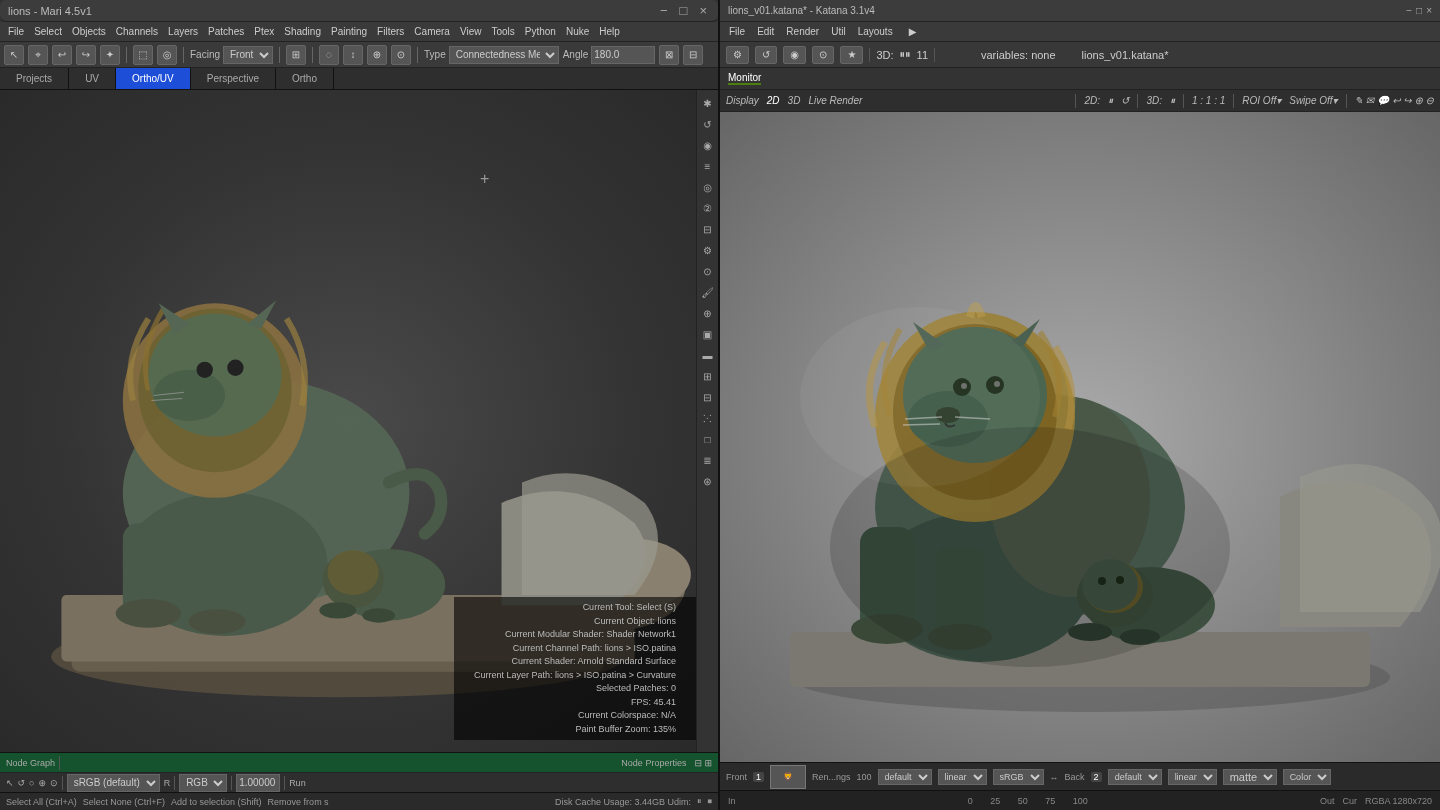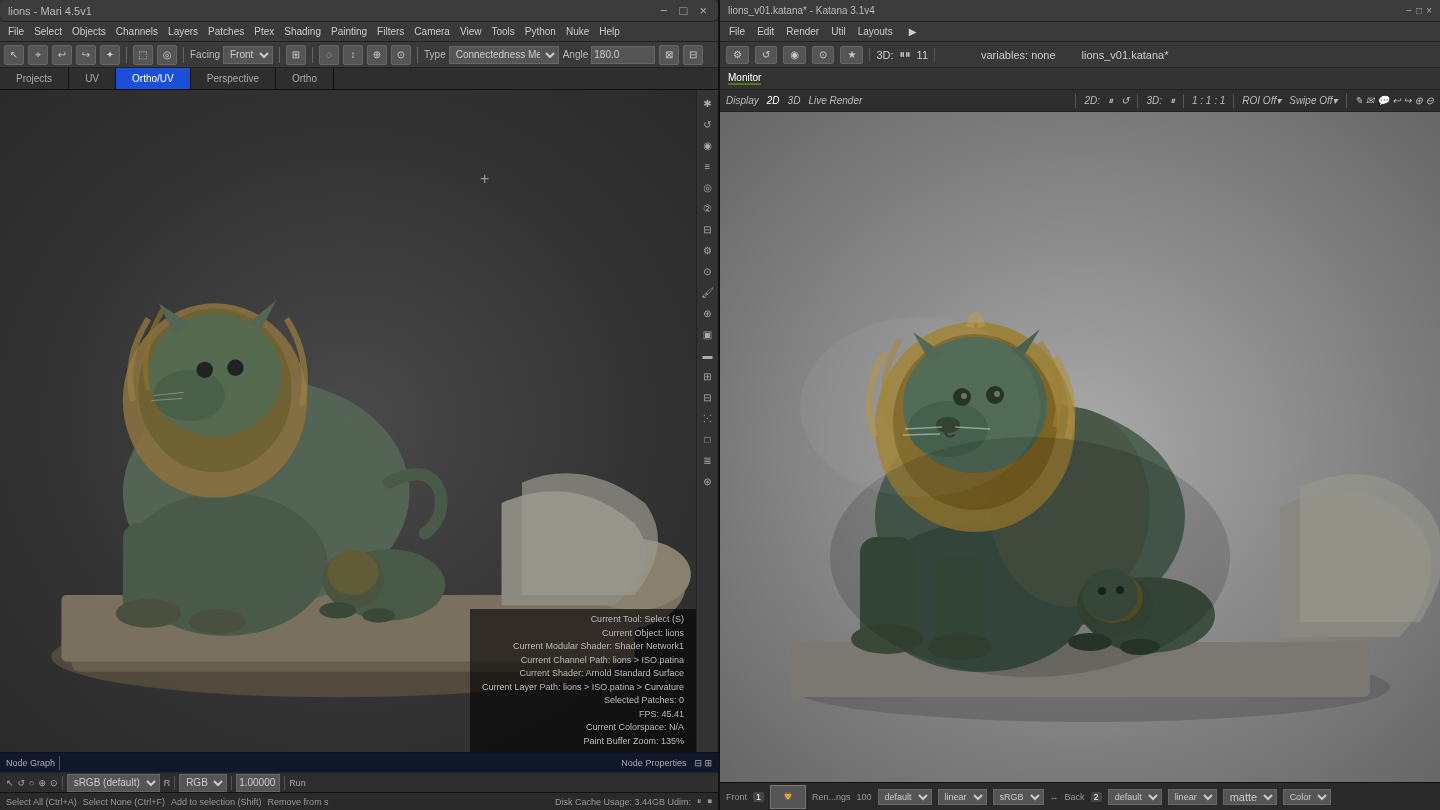--- a/index.html
+++ b/index.html
@@ -119,23 +119,23 @@
       position: absolute;
       top: 80px;
       left: 480px;
       color: #999;
       font-size: 16px;
     }
 
     
     .status-overlay {
       position: absolute;
-      bottom: 0;
+      bottom: 12px;
       right: 0;
-      padding: 4px 12px;
+      padding: 4px 20px;
       background: rgba(0,0,0,0.6);
       font-size: 9px;
       color: #bbb;
       text-align: right;
       line-height: 1.5;
     }
 
     
     .right-sidebar {
       width: 22px;
@@ -303,21 +303,21 @@
       background: radial-gradient(ellipse at center, #4a4a4a 0%, #333 60%, #2a2a2a 100%);
     }
     .right-viewport-bg {
       position: absolute; inset: 0;
       background: radial-gradient(ellipse at center, #aaa 0%, #888 50%, #666 100%);
     }
 
     .sep { width: 1px; height: 14px; background: #555; }
     
     .node-graph-bar {
-      height: 20px; background: #0f172a;
+      height: 20px; background: #14532d;
       display: flex; align-items: center; padding: 0 6px; gap: 4px;
       font-size: 9px; color: #aaa; border-top: 1px solid #111;
     }
   </style>
 </head>
 <body>
 
 <div class="main-layout">
   <div class="left-panel">
 
@@ -699,14 +699,23 @@
         <option>linear</option>
       </select>
       <select class="toolbar-select" style="font-size:11px;height:16px">
         <option>matte</option>
       </select>
       <select class="toolbar-select" style="font-size:9px;height:16px">
         <option>Color</option>
       </select>
     </div>
 
+    <div class="katana-in-bar">
+      <span>In</span>
+      <span style="flex:1;text-align:center;">
+        0 &nbsp;&nbsp;&nbsp;&nbsp;&nbsp; 25 &nbsp;&nbsp;&nbsp;&nbsp;&nbsp; 50 &nbsp;&nbsp;&nbsp;&nbsp;&nbsp; 75 &nbsp;&nbsp;&nbsp;&nbsp;&nbsp; 100
+      </span>
+      <span>Out</span>
+      <span>Cur</span>
+      <span>RGBA 1280x720</span>
+    </div>
   </div>
 </div>
 
 </body></html>

